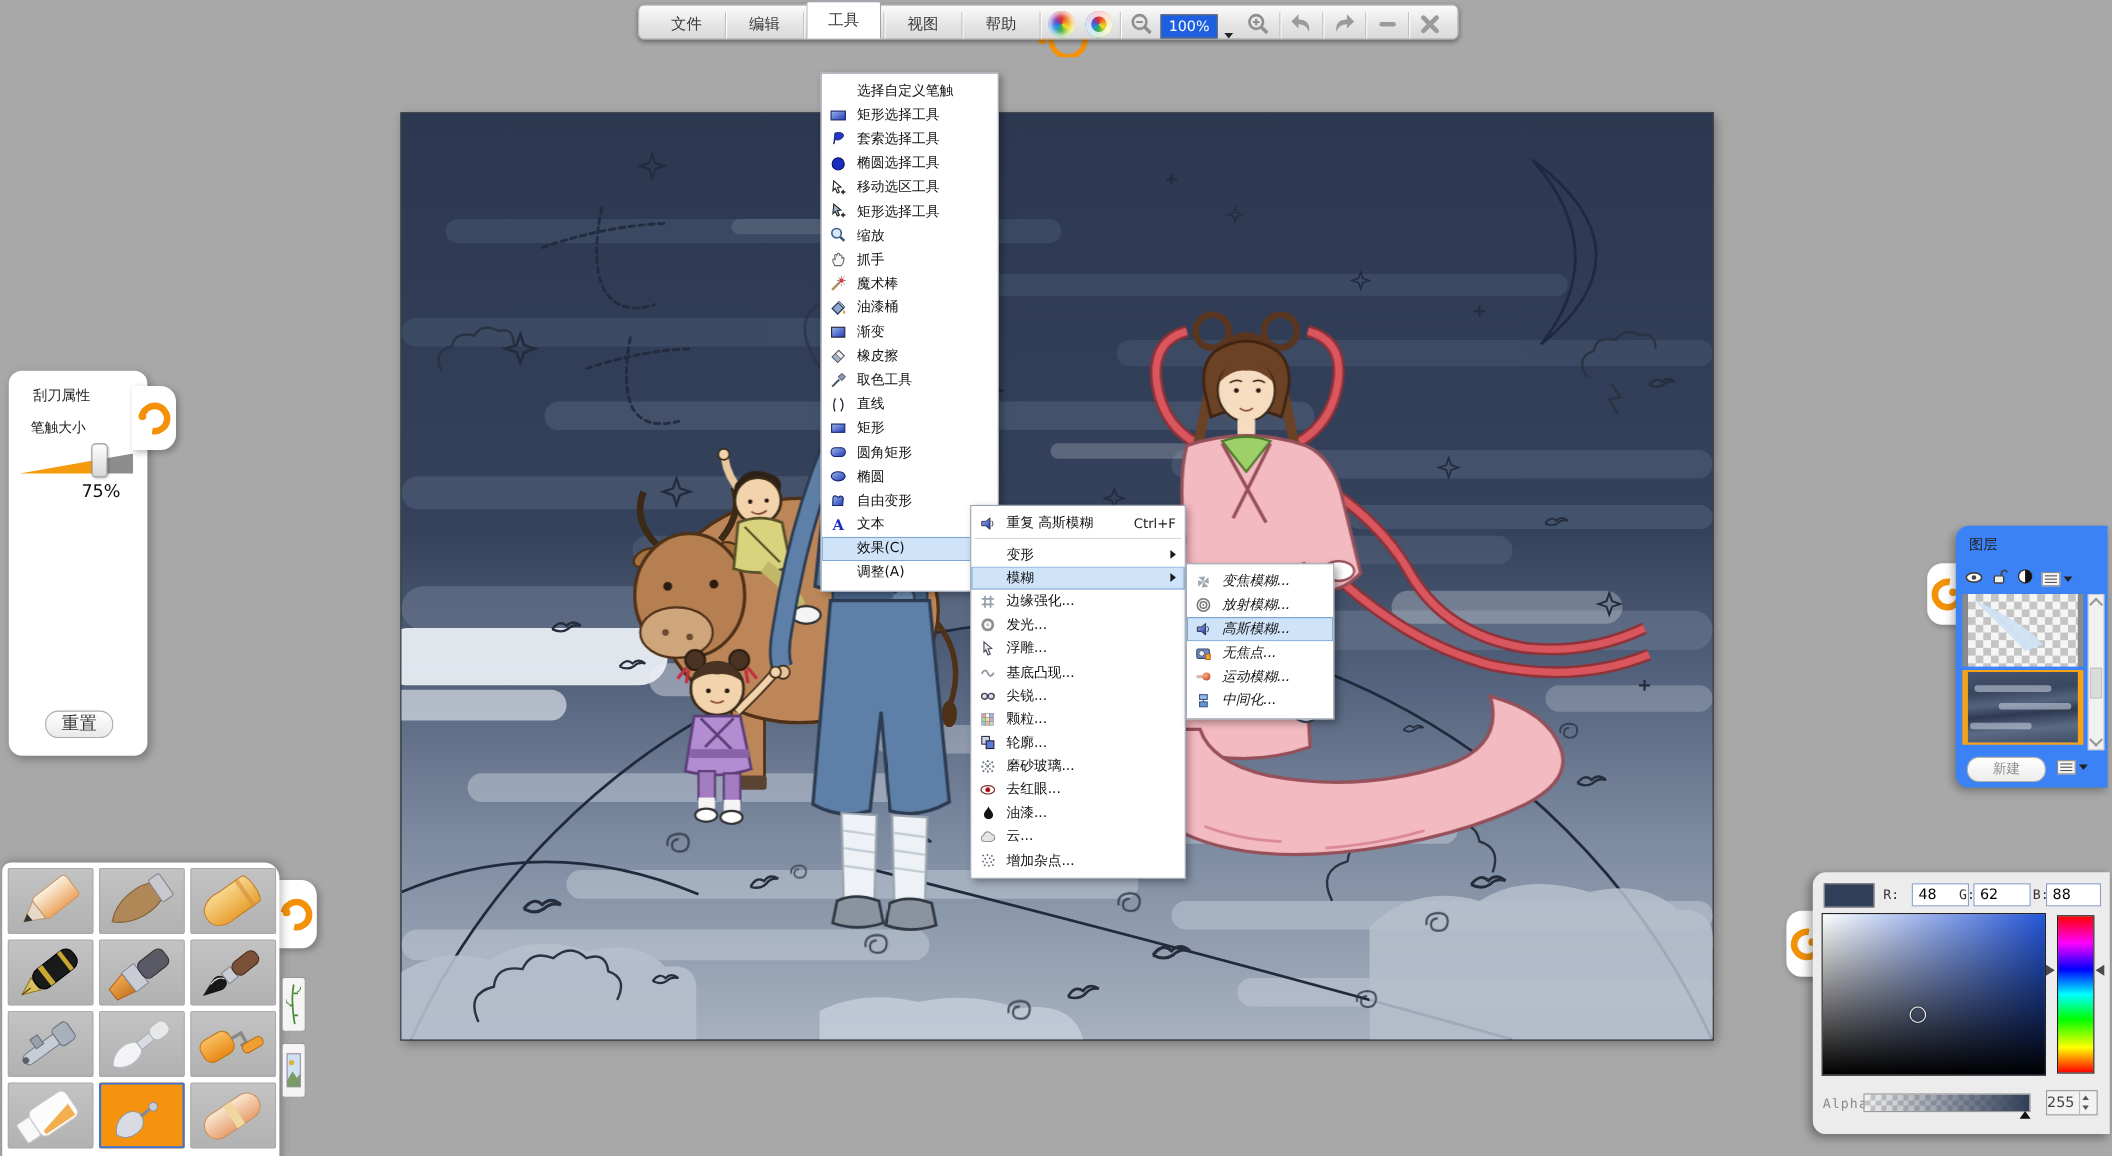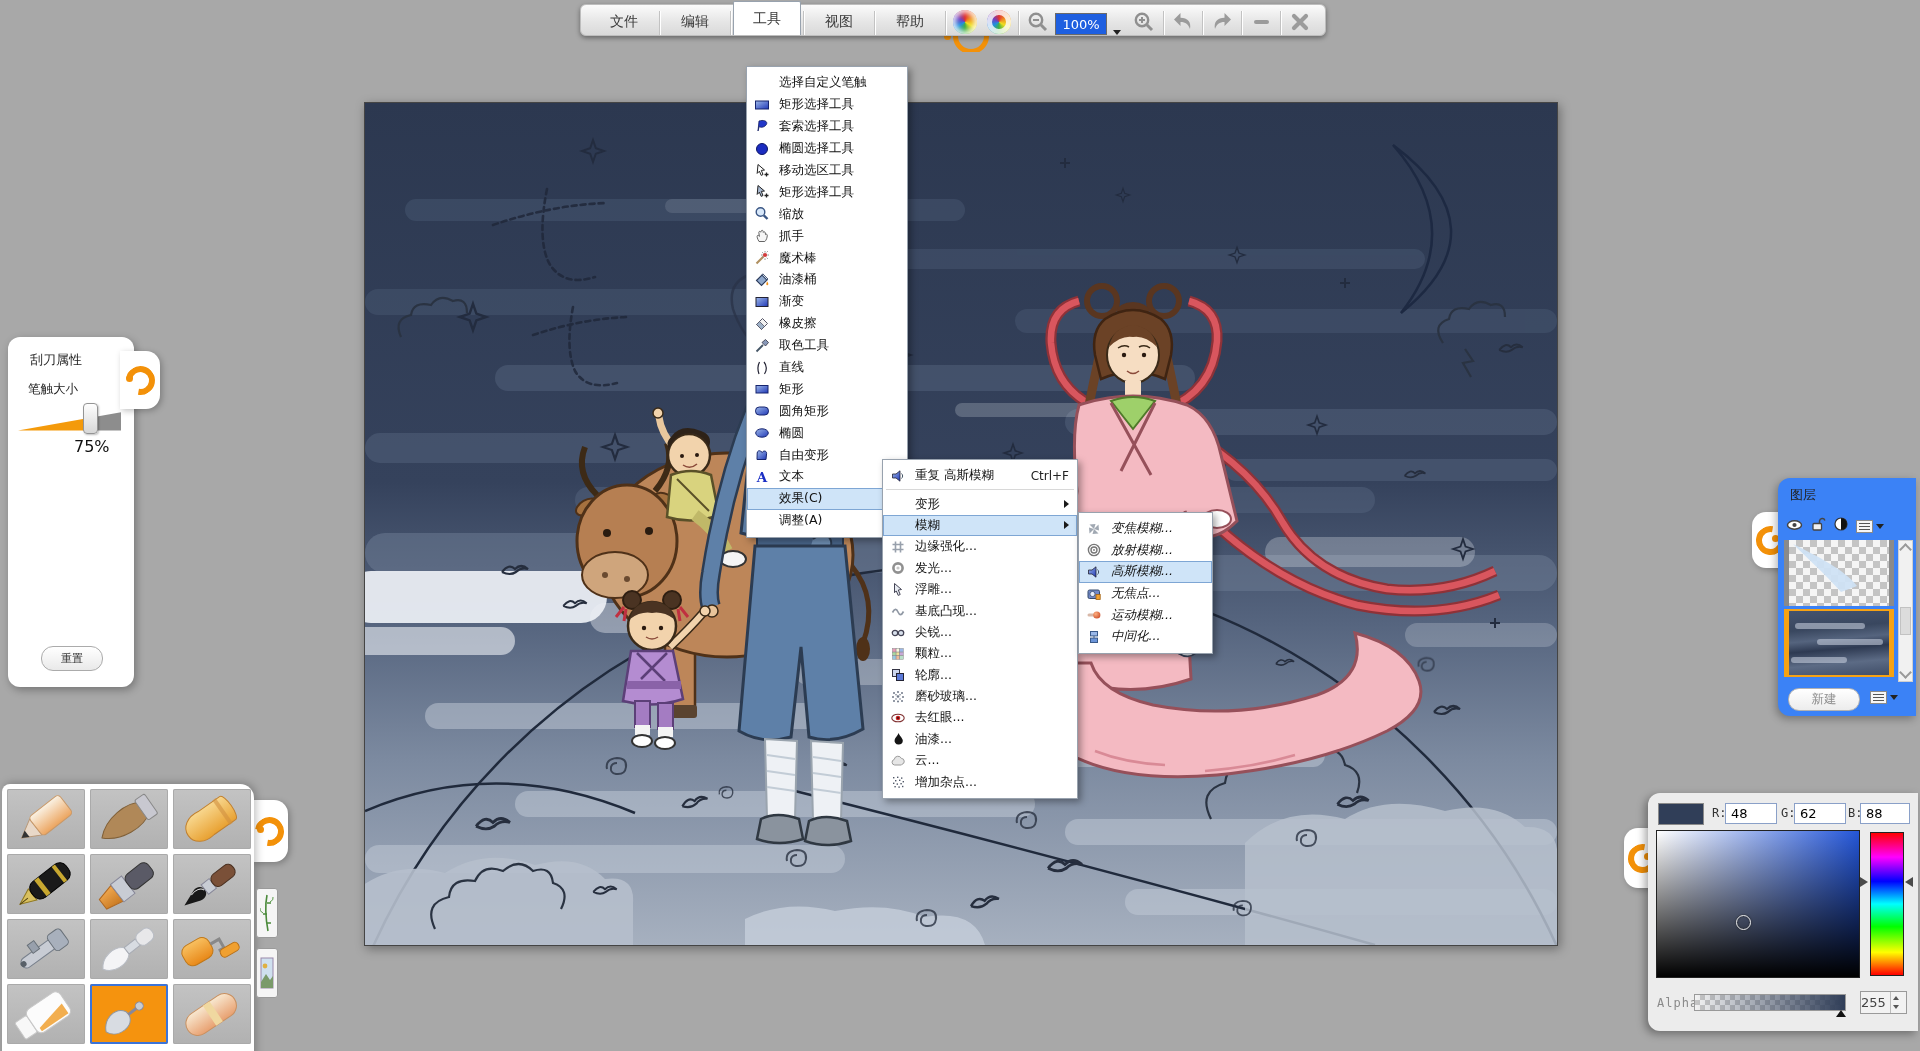--- a/index.html
+++ b/index.html
@@ -59,21 +59,21 @@
            box-shadow:2px 3px 9px rgba(0,0,0,.3);z-index:10;}
   #scraper .title{position:absolute;left:22px;top:14px;font-size:13px;color:#222;}
   #scraper .lbl{position:absolute;left:20px;top:44px;font-size:12.5px;color:#222;}
   #wedge{position:absolute;left:10px;top:74px;width:103px;height:20px;
          clip-path:polygon(0 97%,100% 6%,100% 97%);
          background:linear-gradient(90deg,#f49a0b 0 73%,#8d8d8d 73%);}
   #wedge-handle{position:absolute;left:75px;top:66px;width:13px;height:29px;border:1px solid #949494;
          border-radius:4px;background:linear-gradient(#fefefe,#d7d7d7);box-shadow:1px 1px 2px rgba(0,0,0,.25);}
   #wedge-val{position:absolute;left:66px;top:100px;width:40px;text-align:left;font-size:16px;color:#111;}
   #reset-btn{position:absolute;left:33px;bottom:16px;width:60px;height:23px;border:1px solid #ababab;
-         border-radius:12px;background:linear-gradient(#ffffff,#e9e9e9);font-size:11px;color:#333;
+         border-radius:12px;background:linear-gradient(#ffffff,#e9e9e9);font-size:16px;color:#333;
          display:flex;align-items:center;justify-content:center;}
   
   #palette{left:2px;top:784px;width:252px;height:276px;background:#fff;border-radius:8px 14px 0 0;
            box-shadow:2px -1px 8px rgba(0,0,0,.25);z-index:10;padding:5px;box-sizing:border-box;
            display:grid;grid-template-columns:repeat(3,78px);grid-auto-rows:60px;gap:5px;}
   .cell{background:linear-gradient(#c3c3c3,#b1b1b1);border-radius:2px;display:flex;align-items:center;
         justify-content:center;box-shadow:inset 0 0 0 1px #aaa;}
   .cell.sel{background:#f5930e;box-shadow:inset 0 0 0 2px #3b74d9;}
   .side-btn{position:absolute;width:20px;height:48px;background:#f5f5f5;border:1px solid #9a9a9a;
         border-radius:3px;z-index:11;display:flex;align-items:center;justify-content:center;}
@@ -1062,21 +1062,21 @@
     </span>
 </div>
 <div class="grip" style="left:1752px;top:512px;width:32px;height:56px;border-radius:14px 0 0 14px;z-index:9;">
   <span class="ring" style="left:4px;top:14px;transform:rotate(145deg);"></span>
     <span class="dot" style="right:5px;top:23px;"></span>
 </div>
 
 <div class="abs" id="picker">
   <div id="swatch"></div>
   <span class="clabel" style="left:64px;">R:</span>
-  <input class="cfield" style="left: 77px;" value="48">
+  <input class="cfield" style="left: 90px;" value="48">
   <span class="clabel" style="left:133px;">G:</span>
   <input class="cfield" style="left: 146px;" value="62">
   <span class="clabel" style="left:200px;">B:</span>
   <input class="cfield" style="left: 212px; width: 43px;" value="88">
   <div id="svbox"></div>
   <div id="svmark"></div>
   <div id="huebar"></div>
   <span class="htri" id="htri-l"></span>
   <span class="htri" id="htri-r"></span>
   <span id="alpha-label">Alpha</span>

